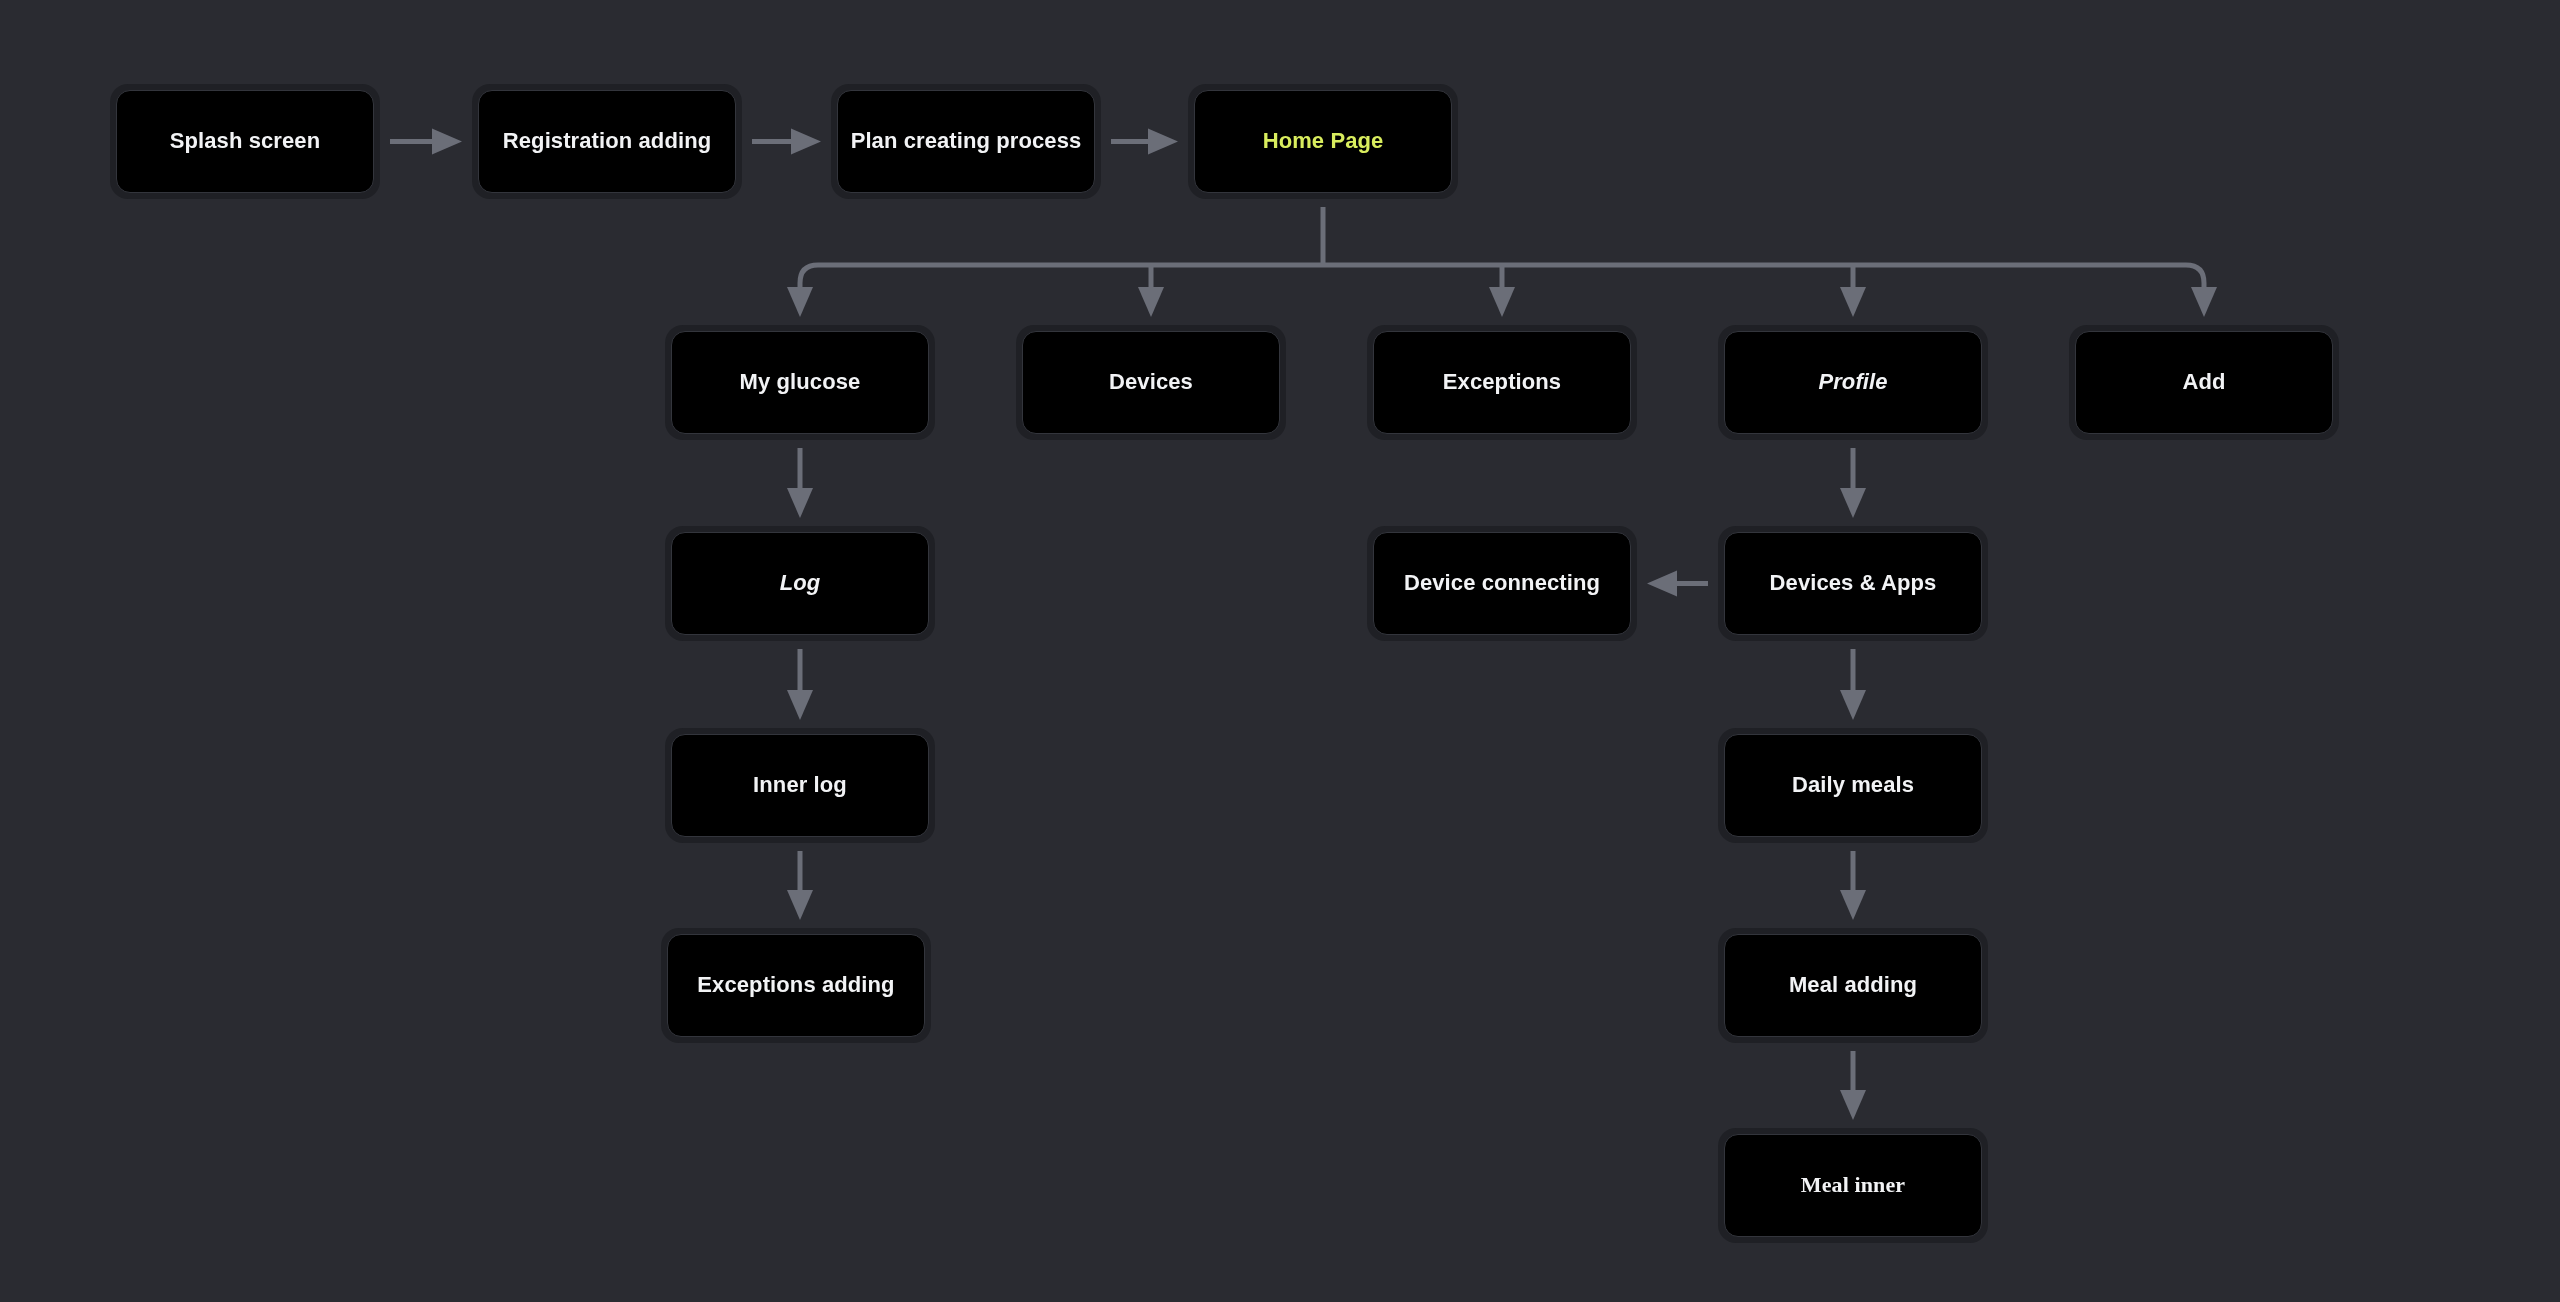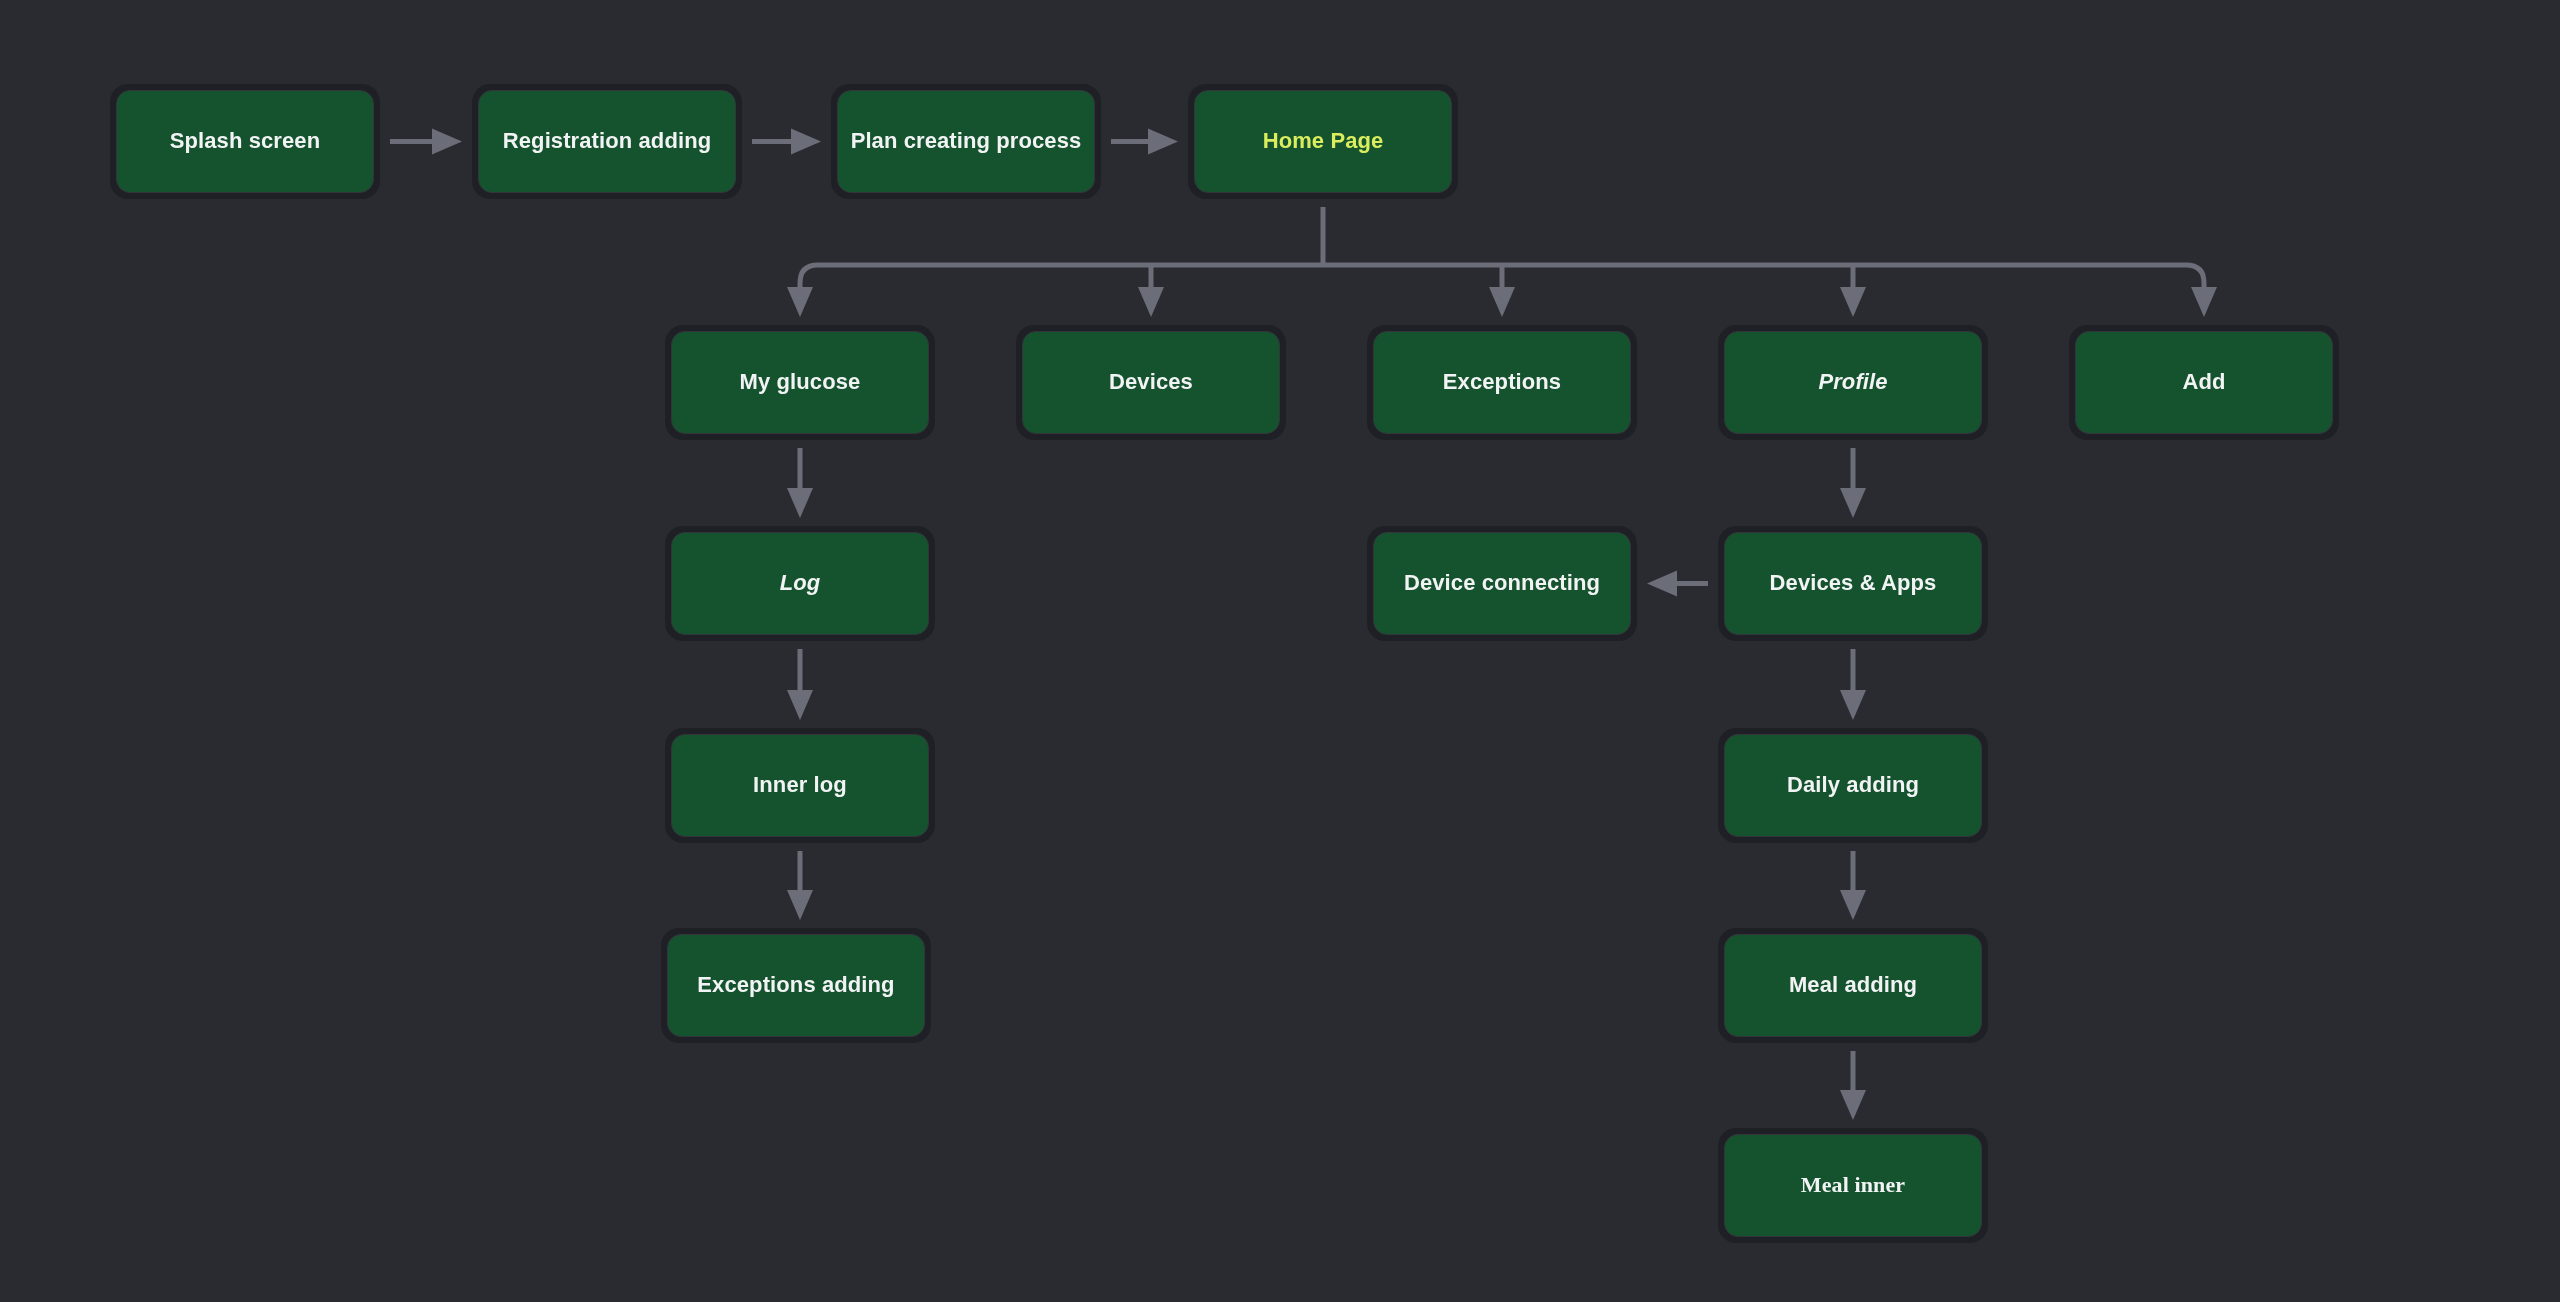--- a/index.html
+++ b/index.html
@@ -32,21 +32,21 @@
     z-index: 2;
     background: #1f2025;
     border-radius: 18px;
     padding: 6px;
     display: flex;
     align-items: stretch;
     justify-content: stretch;
   }
   .node-inner {
     flex: 1 1 auto;
-    background: #14532d;
+    background: #000000;
     border: 1px solid #33353c;
     border-radius: 14px;
     display: flex;
     align-items: center;
     justify-content: center;
     text-align: center;
   }
   .node-label {
     font-size: 22px;
     font-weight: bold;
@@ -170,21 +170,21 @@
           <span class="node-label">Device connecting</span>
         </div>
       </div>
       <div class="node" style="left: 1718px; top: 526px; width: 270px; height: 115px;">
         <div class="node-inner">
           <span class="node-label">Devices &amp; Apps</span>
         </div>
       </div>
       <div class="node" style="left: 1718px; top: 728px; width: 270px; height: 115px;">
         <div class="node-inner">
-          <span class="node-label">Daily adding</span>
+          <span class="node-label">Daily meals</span>
         </div>
       </div>
       <div class="node" style="left: 1718px; top: 928px; width: 270px; height: 115px;">
         <div class="node-inner">
           <span class="node-label">Meal adding</span>
         </div>
       </div>
       <div class="node" style="left: 1718px; top: 1128px; width: 270px; height: 115px; font-family: Liberation Serif, serif;">
         <div class="node-inner">
           <span class="node-label">Meal inner</span>

